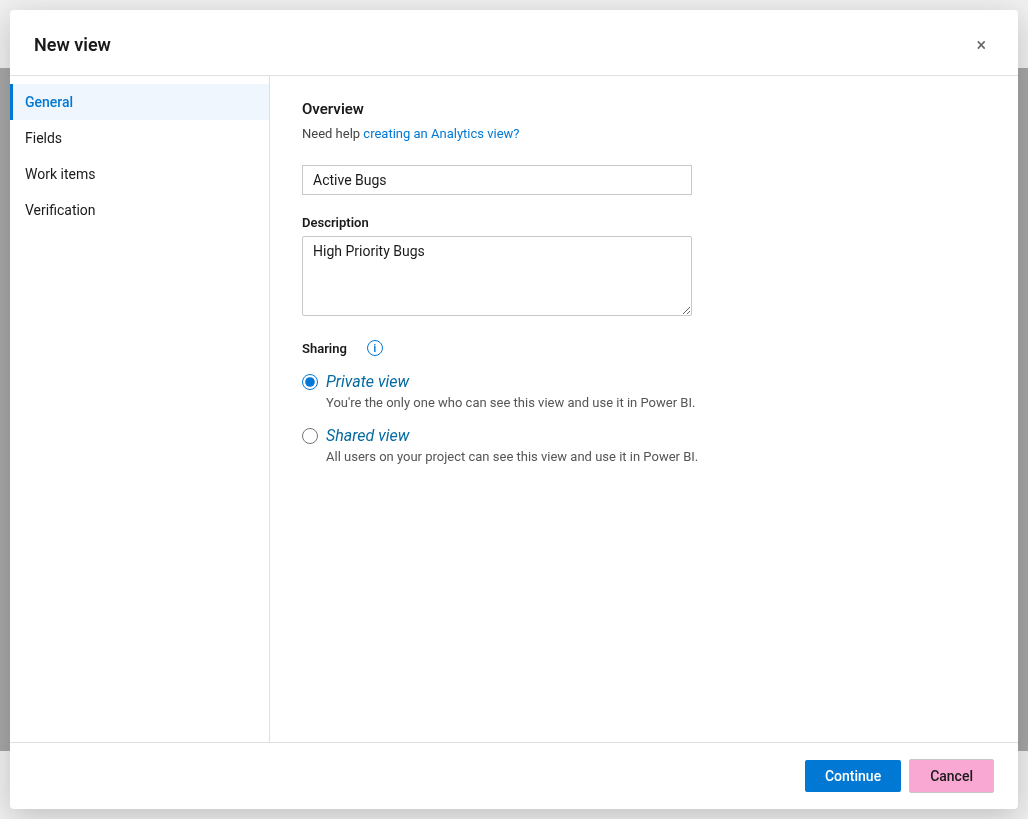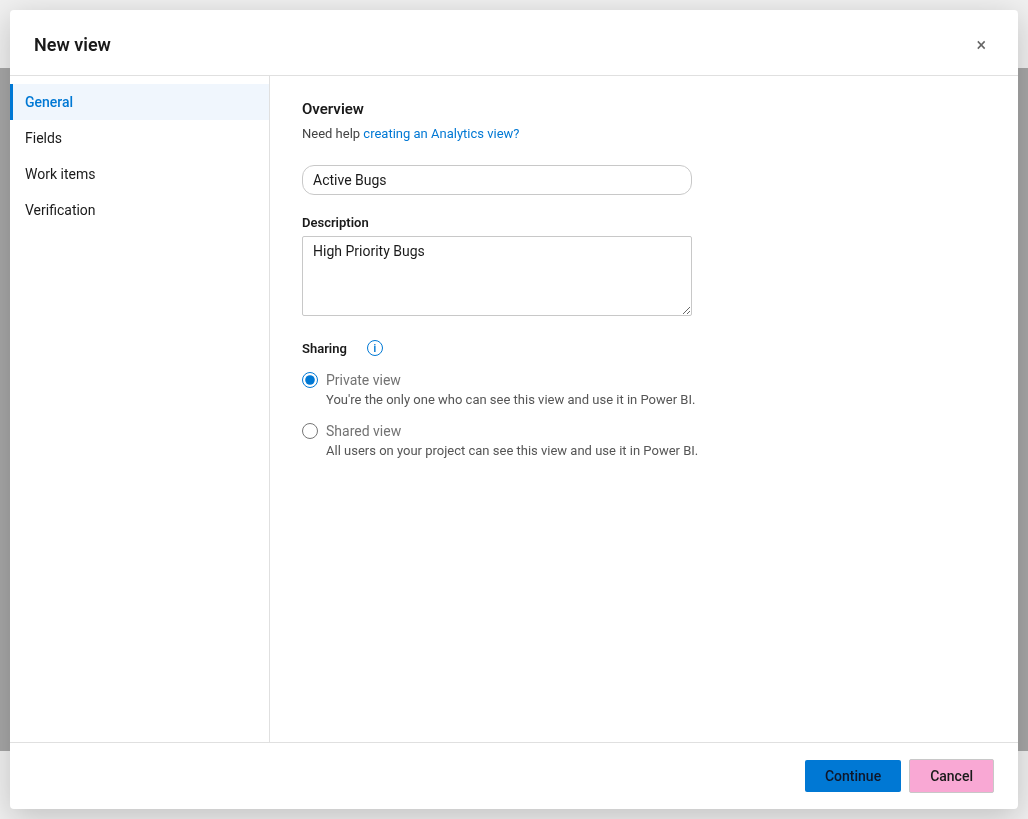--- a/index.html
+++ b/index.html
@@ -133,21 +133,21 @@
 
     .required-star {
       color: #cc0000;
       margin-left: 2px;
     }
 
     .form-input {
       width: 390px;
       padding: 6px 10px;
       border: 1px solid #c8c8c8;
-      border-radius: 12px;
+      border-radius: 0;
       font-size: 14px;
       color: #1a1a1a;
       outline: none;
     }
 
     .form-textarea {
       width: 390px;
       height: 80px;
       padding: 6px 10px;
       border: 1px solid #c8c8c8;
@@ -210,23 +210,24 @@
     }
 
     .radio-input {
       width: 16px;
       height: 16px;
       accent-color: #0078d4;
       cursor: pointer;
     }
 
     .radio-label {
-      font-size: 14px;
-      color: #737373;
-      cursor: pointer;
+      font-size: 16px;
+      color: #0369a1;
+      cursor: pointer;
+      font-style: italic;
     }
 
     .radio-description {
       font-size: 13px;
       color: #555;
       margin-left: 24px;
       margin-bottom: 8px;
     }
 
     .dialog-footer {
@@ -235,21 +236,21 @@
       justify-content: flex-end;
       padding: 16px 24px;
       border-top: 1px solid #e0e0e0;
       gap: 8px;
       flex-shrink: 0;
     }
 
     .btn-continue {
       padding: 8px 20px;
       background: #0078d4;
-      color: #0f172a;
+      color: #ffffff;
       border: none;
       border-radius: 2px;
       font-size: 14px;
       font-weight: 500;
       cursor: pointer;
     }
 
     .btn-cancel {
       padding: 8px 20px;
       background: #f9a8d4;

